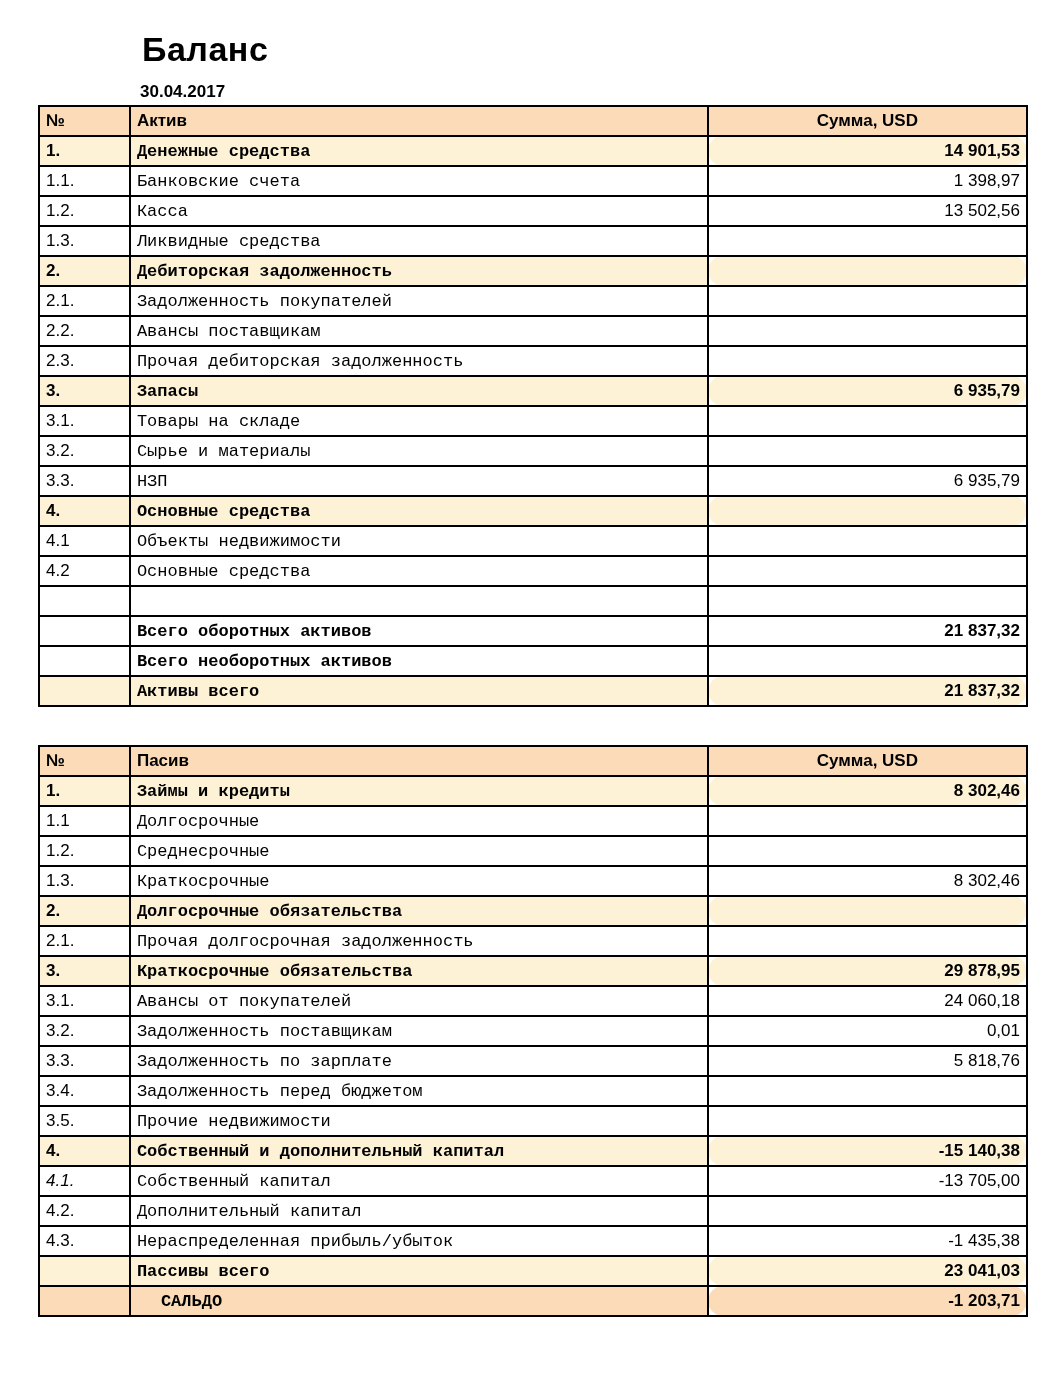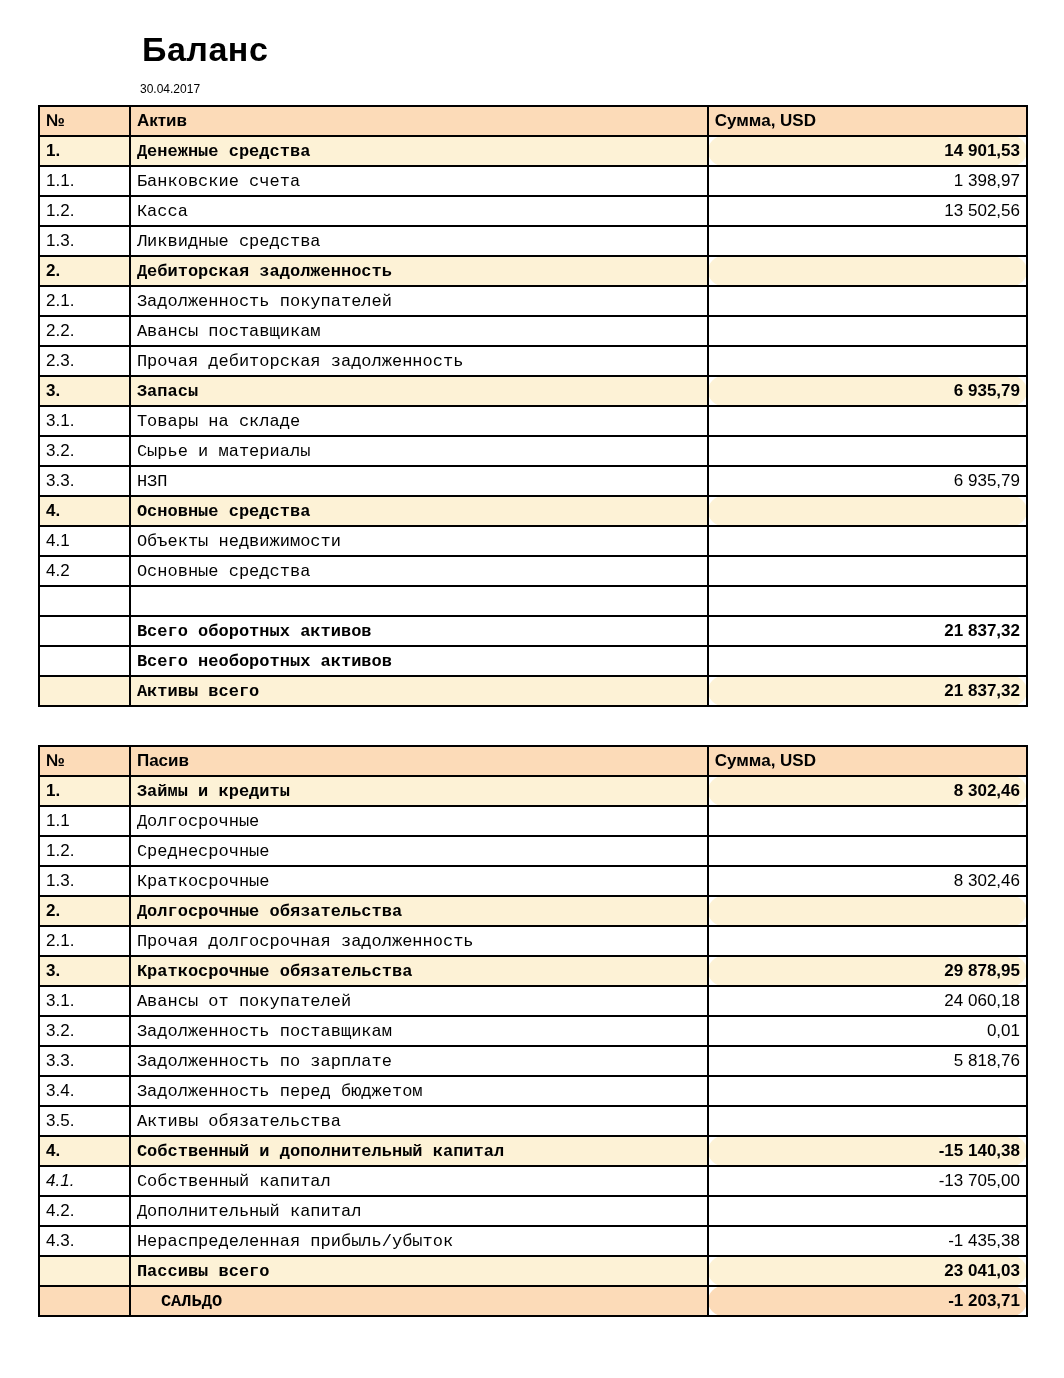--- a/index.html
+++ b/index.html
@@ -20,22 +20,22 @@
     left: 142px;
     top: 30px;
     font-size: 34px;
     font-weight: bold;
     letter-spacing: 0.5px;
   }
   .date {
     position: absolute;
     left: 140px;
     top: 82px;
-    font-size: 12px;
-    font-weight: normal;
+    font-size: 17px;
+    font-weight: bold;
   }
   table.balance {
     position: absolute;
     left: 38px;
     border-collapse: collapse;
     table-layout: fixed;
     width: 990px;
     font-size: 17px;
   }
   table.tbl-assets { top: 105px; }
@@ -47,21 +47,21 @@
     padding: 0 6px;
     overflow: hidden;
     white-space: nowrap;
     vertical-align: middle;
   }
   table.balance th {
     background: #FCDBB8;
     font-weight: bold;
     text-align: left;
   }
-  table.balance th.h-value { }
+  table.balance th.h-value { text-align: center; }
   .col-num   { width: 90px; }
   .col-label { width: 572px; }
   .col-value { width: 316px; }
   td.c-num   { text-align: left; }
   td.c-label { text-align: left; font-family: Liberation Mono, monospace; }
   td.c-value { text-align: right; border-radius: 15px; }
   tr.r-section td {
     background: #FDF2D6;
     font-weight: bold;
   }
@@ -266,21 +266,21 @@
           <td class="c-label">Задолженность по зарплате</td>
           <td class="c-value">5 818,76</td>
         </tr>
         <tr class="r-row">
           <td class="c-num">3.4.</td>
           <td class="c-label">Задолженность перед бюджетом</td>
           <td class="c-value"></td>
         </tr>
         <tr class="r-row">
           <td class="c-num">3.5.</td>
-          <td class="c-label">Активы обязательства</td>
+          <td class="c-label">Прочие недвижимости</td>
           <td class="c-value"></td>
         </tr>
         <tr class="r-section">
           <td class="c-num">4.</td>
           <td class="c-label">Собственный и дополнительный капитал</td>
           <td class="c-value">-15 140,38</td>
         </tr>
         <tr class="r-row">
           <td class="c-num italic">4.1.</td>
           <td class="c-label">Собственный капитал</td>

